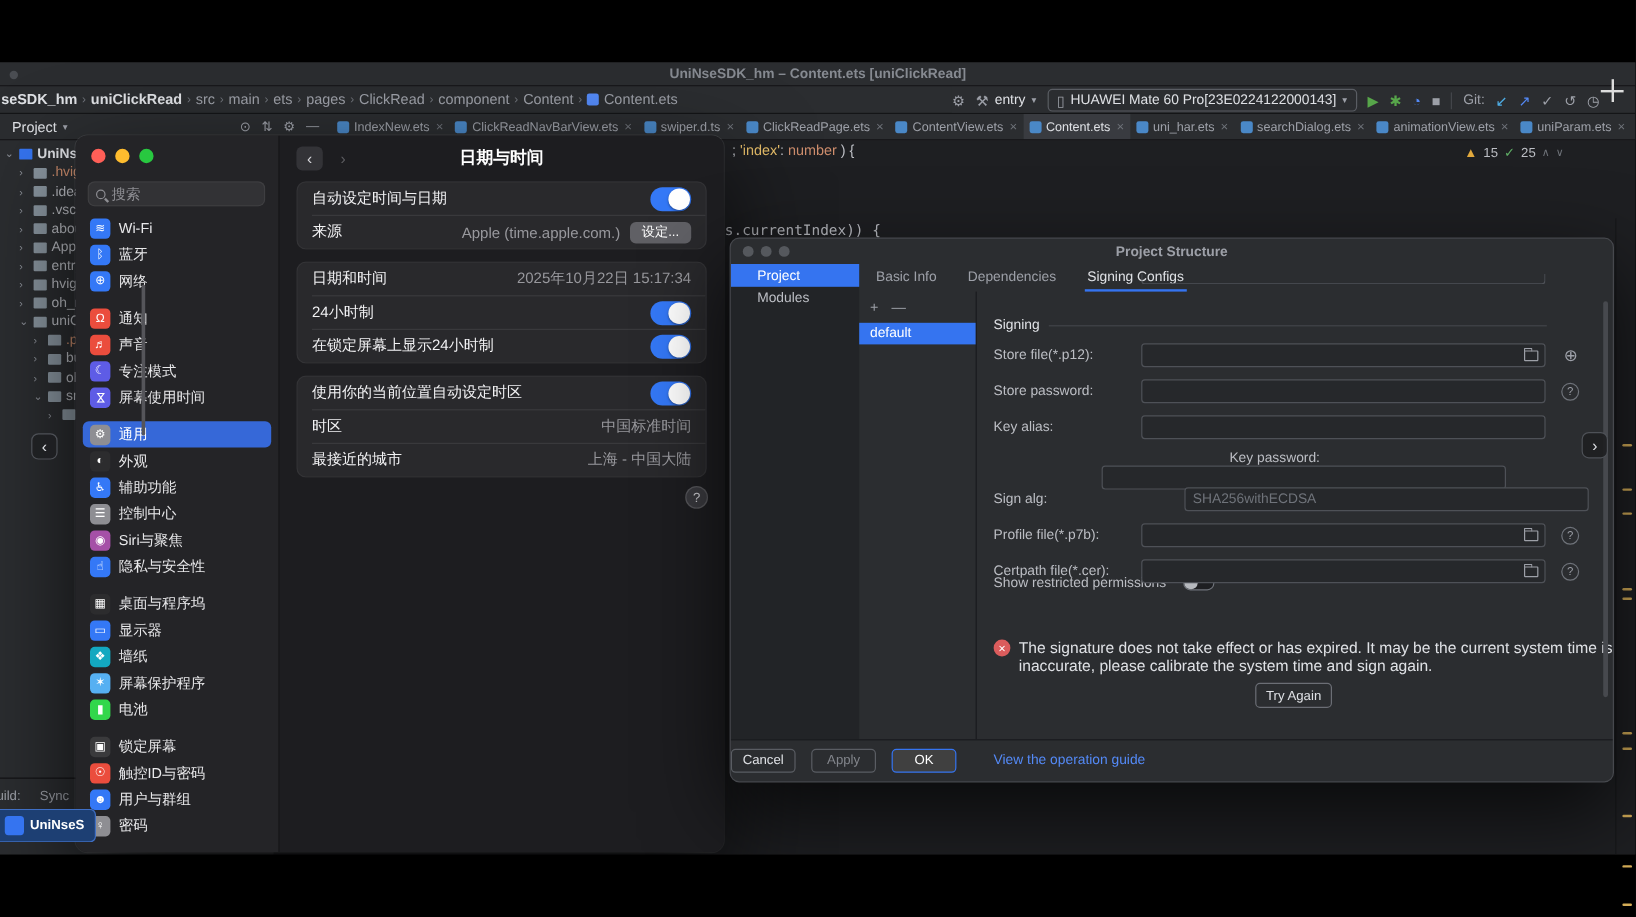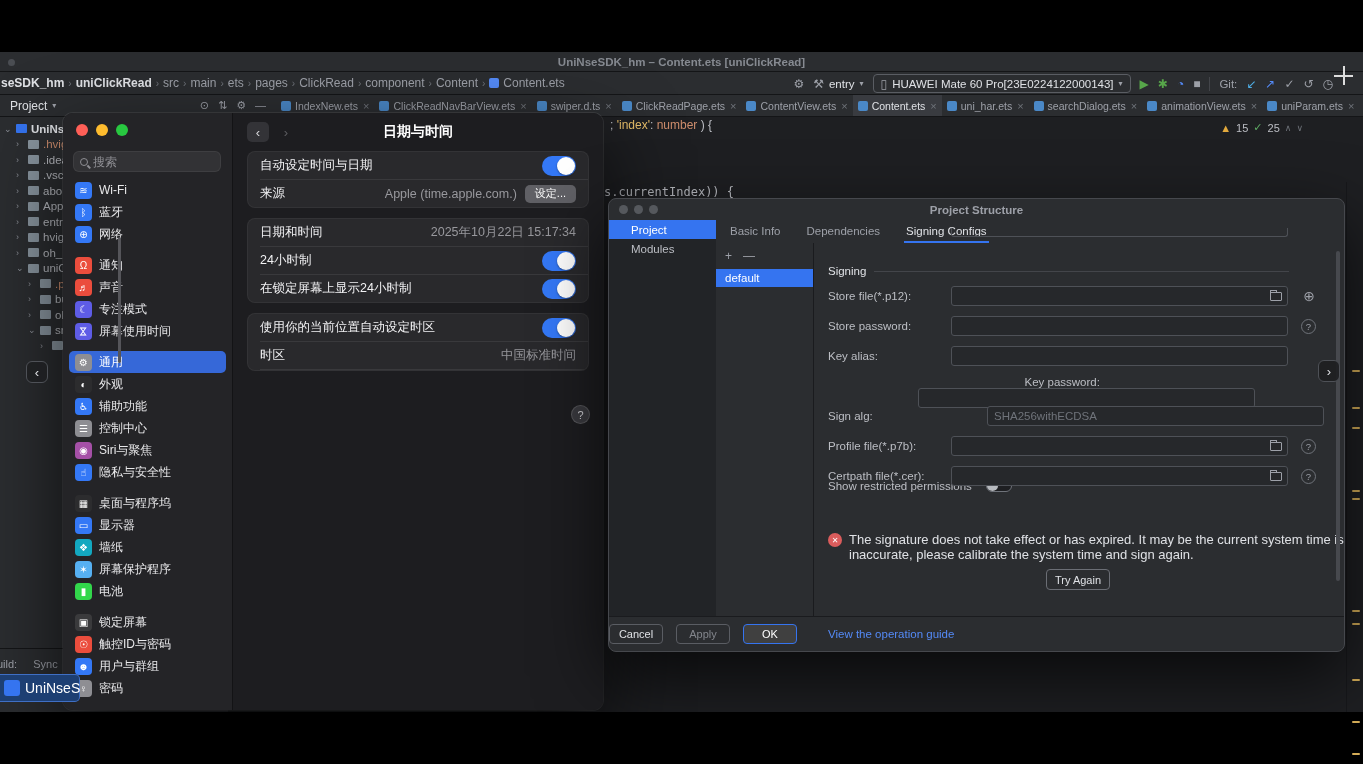--- a/index.html
+++ b/index.html
@@ -39,21 +39,21 @@
 .code{position:absolute;font-family:"DejaVu Sans Mono","Liberation Mono",monospace;font-size:12px;white-space:pre;color:#bcbec4}
 #code1{left:382px;top:1px}
 #code2{left:376px;top:68px}
 #inspections{position:absolute;right:60px;top:4px;display:flex;align-items:center;gap:5px;font-size:11px;color:#bcbec4}
 #right-gutter{position:absolute;right:0;top:65px;width:17px;bottom:0;border-left:1px solid #17181b}
 .mark{position:absolute;left:5px;width:8px;height:2px;background:#d6ae58;border-radius:1px}
 #build-strip{position:absolute;left:0;top:596px;width:228px;height:64px;background:#2b2d30;border-top:1px solid #141517;font-size:11px;color:#9da0a8}
 #build-label{position:absolute;left:-3px;top:9px;display:flex;gap:16px}
 #mini-window{position:absolute;left:0;top:622px;width:80px;height:28px;background:#1d3f73;border:1px solid #3f6fc4;border-left:none;border-radius:0 5px 5px 0;display:flex;align-items:center;gap:5px;padding-left:4px;z-index:15}
 .mw-ico{width:16px;height:16px;border-radius:3px;background:#3574f0;flex:none}
-#mini-window .lbl{color:#fff;font-weight:normal;font-size:14px;white-space:nowrap}
+#mini-window .lbl{color:#fff;font-weight:bold;font-size:11px;white-space:nowrap}
 
 #settings{position:absolute;left:63px;top:113px;width:540px;height:597px;border-radius:10px;display:flex;overflow:hidden;background:#1d1d20;box-shadow:0 30px 80px rgba(0,0,0,.7),0 0 0 1px rgba(255,255,255,.09);z-index:10}
 #sb{width:170px;background:#242427;border-right:1px solid rgba(0,0,0,.45);position:relative;flex:none}
 .lights{position:absolute;left:13px;top:11px;display:flex;gap:8px}
 .light{width:12px;height:12px;border-radius:50%}
 #search{position:absolute;left:10px;top:38px;width:148px;height:21px;border-radius:6px;background:rgba(255,255,255,.065);border:1px solid rgba(255,255,255,.06);display:flex;align-items:center;padding:0 6px;gap:5px}
 #search input{background:transparent;border:none;outline:none;color:#ddd;font-size:12px;width:100%}
 #search input::placeholder{color:#8e8e93}
 .mag{width:8px;height:8px;border:1.5px solid #8e8e93;border-radius:50%;position:relative;flex:none}
 .mag::after{content:"";position:absolute;width:4px;height:1.5px;background:#8e8e93;transform:rotate(45deg);left:6px;top:7px}
@@ -544,20 +544,26 @@
               </span>
             </div>
             <div class="sg-div"></div>
             <div class="sg-row">
               <span>时区</span>
               <span class="sg-right">
                 <span class="sg-value">中国标准时间</span>
               </span>
             </div>
             <div class="sg-div"></div>
+            <div class="sg-row">
+              <span>最接近的城市</span>
+              <span class="sg-right">
+                <span class="sg-value">上海 - 中国大陆</span>
+              </span>
+            </div>
           </div>
         </div>
       <div id="help-btn">?</div>
     </div>
   </div>
 
   <div id="dlg">
     <div id="dlg-title">
       <div class="dots">
         <div class="dot"></div>

